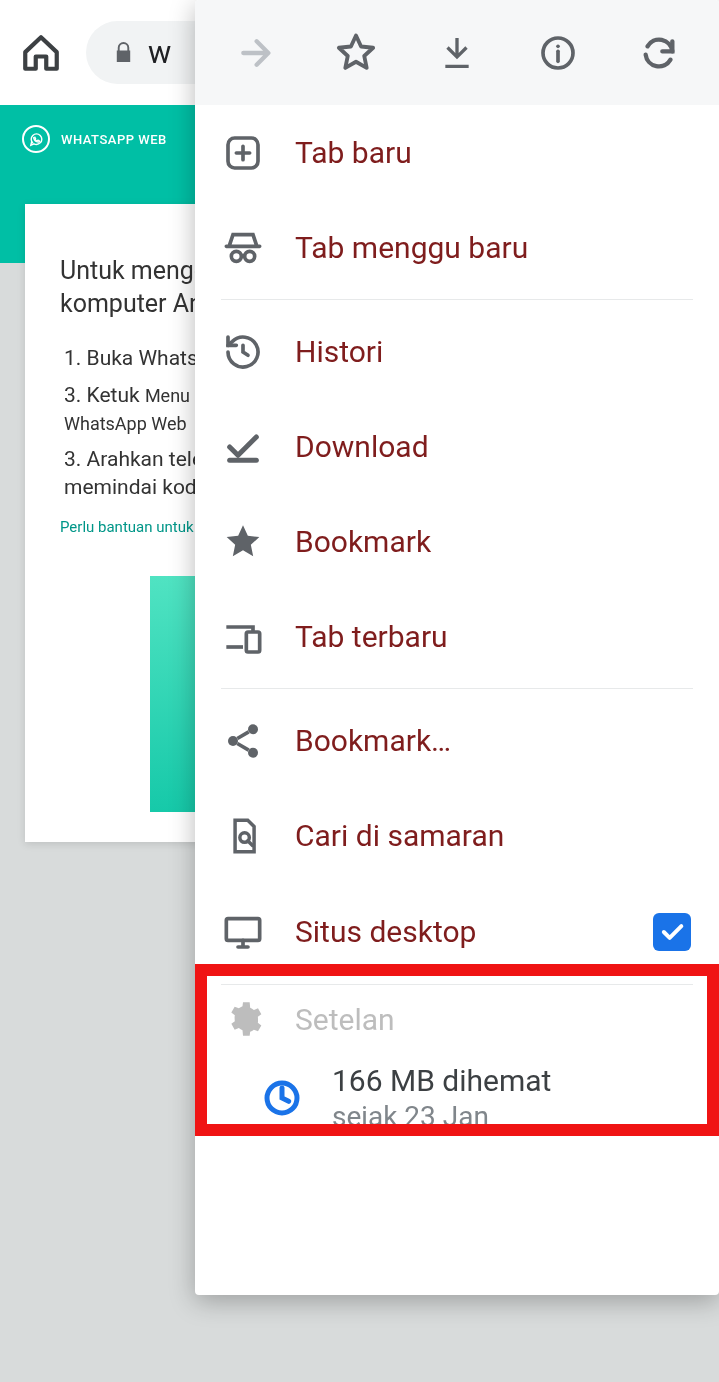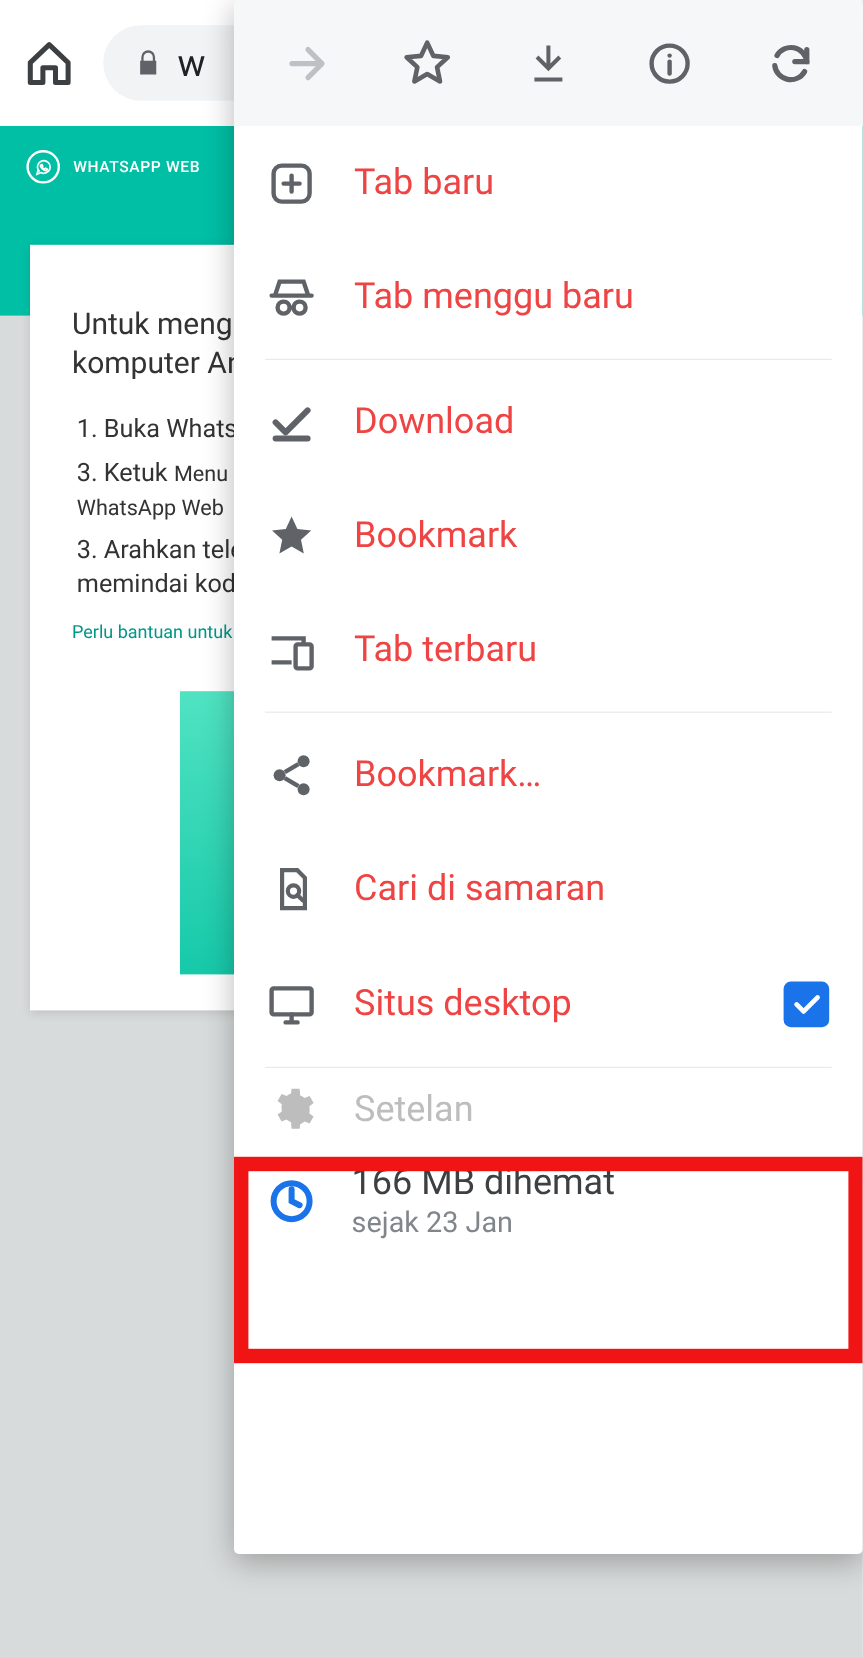--- a/index.html
+++ b/index.html
@@ -103,45 +103,46 @@
     .menu-body { flex:1; padding: 0 0 0 0; }
     .menu-item {
       display:flex;
       align-items:center;
       height: 95px;
       padding: 0 28px;
       gap: 32px;
       color:#3c4043;
     }
     .menu-item .mi-icon { width:40px; height:40px; color:#5f6368; display:flex; align-items:center; justify-content:center; flex-shrink:0;}
-    .menu-item .mi-label { font-size:30px; color:#ef4444; flex:1; white-space:nowrap; overflow:hidden; text-overflow:clip;}
+    .menu-item .mi-label { font-size:30px; color:#7f1d1d; flex:1; white-space:nowrap; overflow:hidden; text-overflow:clip;}
     .menu-item .mi-check {
       width:38px; height:38px; border-radius:6px; background:#1a73e8;
       display:flex; align-items:center; justify-content:center; color:#fff;
       flex-shrink:0;
     }
     .menu-item.fade .mi-icon, .menu-item.fade .mi-label { color:#bdbdbd !important; }
     
     .menu-sep { height:1px; background:#e7e9ea; margin: 4px 26px; }
     
     .highlight-box {
       position:absolute;
       left: 0; right: 0;
       border: 12px solid #f01414;
       pointer-events:none;
       z-index:5;
     }
     
     .data-saved {
       display:flex; align-items:center; gap: 30px;
       padding: 14px 28px 22px;
+      margin-left: 39px;
     }
     .ds-icon { width:40px; height:40px; color:#1a73e8; display:flex; align-items:center; justify-content:center; flex-shrink:0;}
     .ds-title{ font-size:30px; color:#3c4043; }
-    .ds-sub { font-size:24px; color:#80868b; margin-top:2px;}
+    .ds-sub { font-size:28px; color:#80868b; margin-top:2px;}
   </style>
 </head>
 <body>
 
 <div class="top-bar">
   <div class="home-icon">
     <svg viewBox="0 0 24 24" width="42" height="42" fill="none" stroke="currentColor" stroke-width="2.4" stroke-linejoin="round">
         <path d="M3 11.5 L12 3 L21 11.5 V21 H15 V14 H9 V21 H3 Z"></path>
       </svg>
   </div>
@@ -233,20 +234,30 @@
             <circle cx="8" cy="17" r="3"></circle>
             <circle cx="16" cy="17" r="3"></circle>
             <path d="M11 17h2"></path>
           </svg>
       </span>
       <span class="mi-label">Tab menggu baru</span>
     </div>
 
     <div class="menu-sep"></div>
 
+    <div class="menu-item">
+      <span class="mi-icon">
+        <svg viewBox="0 0 24 24" width="40" height="40" fill="none" stroke="currentColor" stroke-width="2.2" stroke-linecap="round">
+            <path d="M3 12a9 9 0 1 0 2.7-6.4L3 8"></path>
+            <path d="M3 3v5h5"></path>
+            <path d="M12 8v4l3 2"></path>
+          </svg>
+      </span>
+      <span class="mi-label">Histori</span>
+    </div>
 
     <div class="menu-item">
       <span class="mi-icon">
         <svg viewBox="0 0 24 24" width="40" height="40" fill="none" stroke="currentColor" stroke-width="3" stroke-linecap="round" stroke-linejoin="round">
             <path d="M4 12l5 5L20 6"></path>
             <path d="M4 20h16"></path>
           </svg>
       </span>
       <span class="mi-label">Download</span>
     </div>

